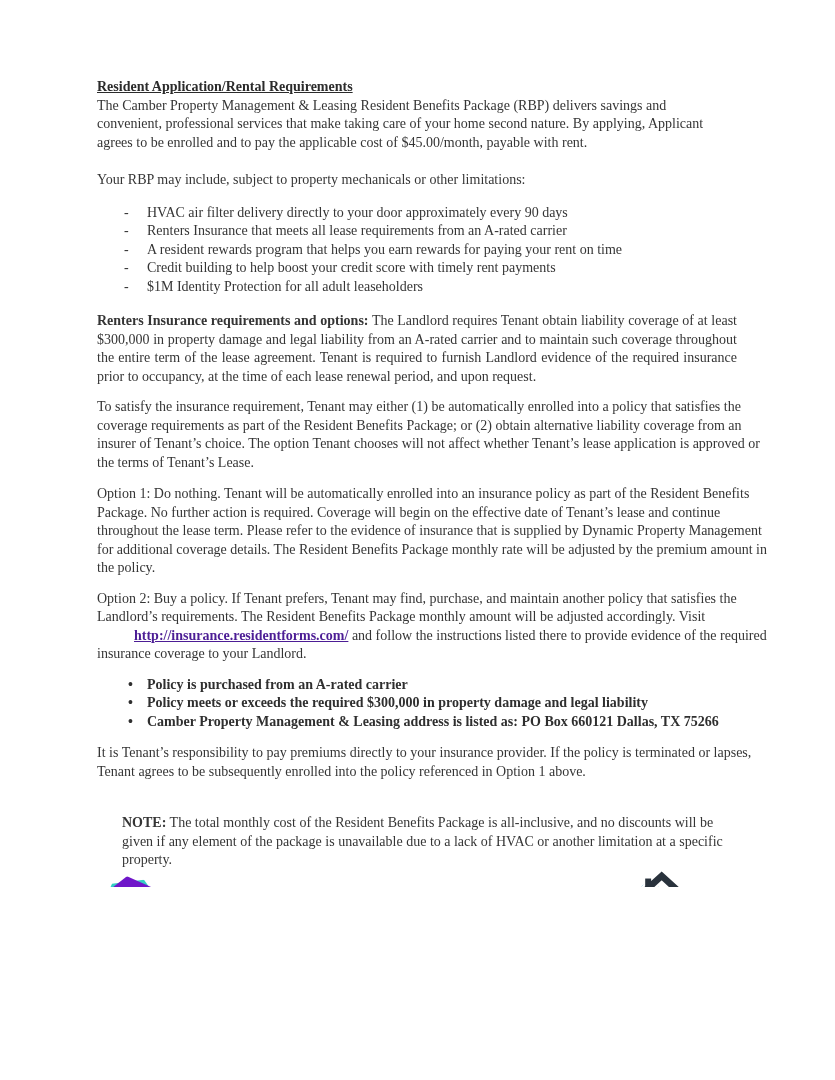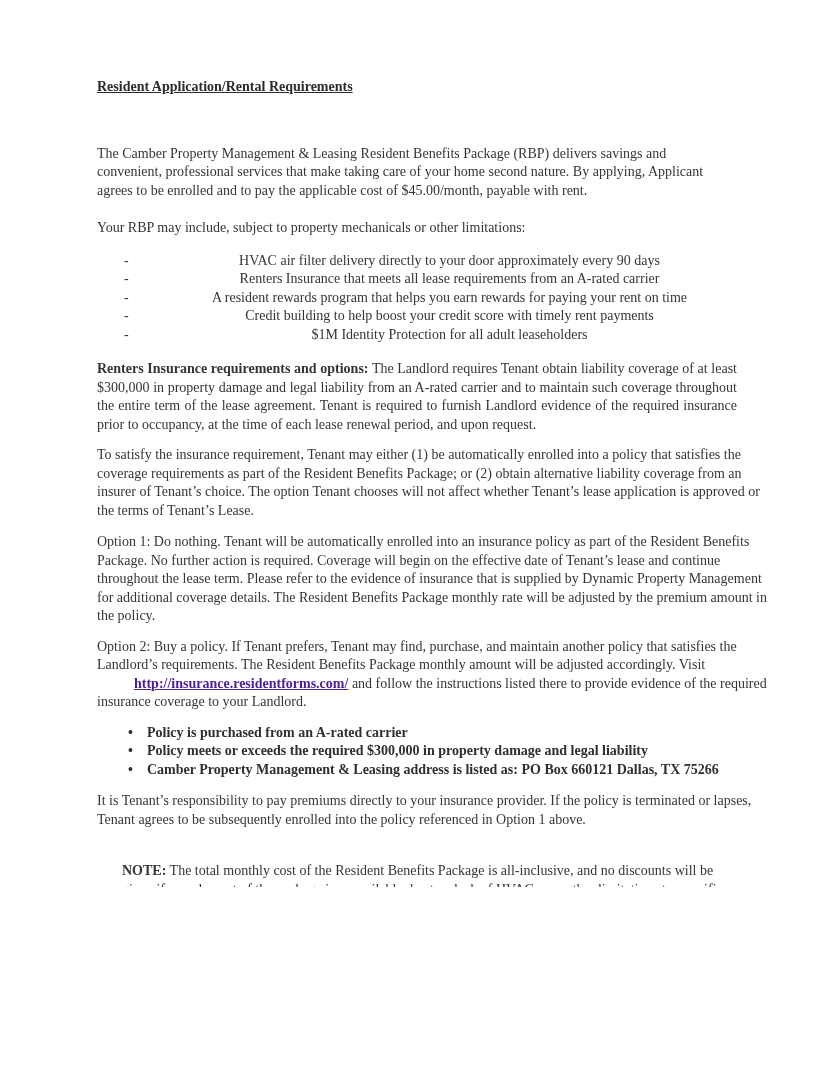--- a/index.html
+++ b/index.html
@@ -20,32 +20,31 @@
   }
   h1.doc-heading {
     font-size: 14px;
     line-height: 18.5px;
     font-weight: bold;
     text-decoration: underline;
     color: #2b2b2b;
     margin: 0;
   }
   .para { margin: 0 0 12px 0; }
-  .mb19 { margin-bottom: 19px; margin-top: 48px; }
+  .mb19 { margin-bottom: 19px; }
   .w632 { max-width: 632px; }
   .w640 { max-width: 640px; }
   .w655 { max-width: 655px; }
   .w676 { max-width: 676px; }
   .justify { text-align: justify; }
   .bold { font-weight: bold; }
   .dash-list {
     list-style: none;
     margin: 0 0 16px 0;
     padding: 0 0 0 25px;
-    text-align: center;
   }
   .dash-list li {
     position: relative;
     padding-left: 25px;
     max-width: 630px;
   }
   .dash-list li::before {
     content: "-";
     position: absolute;
     left: 2px;

